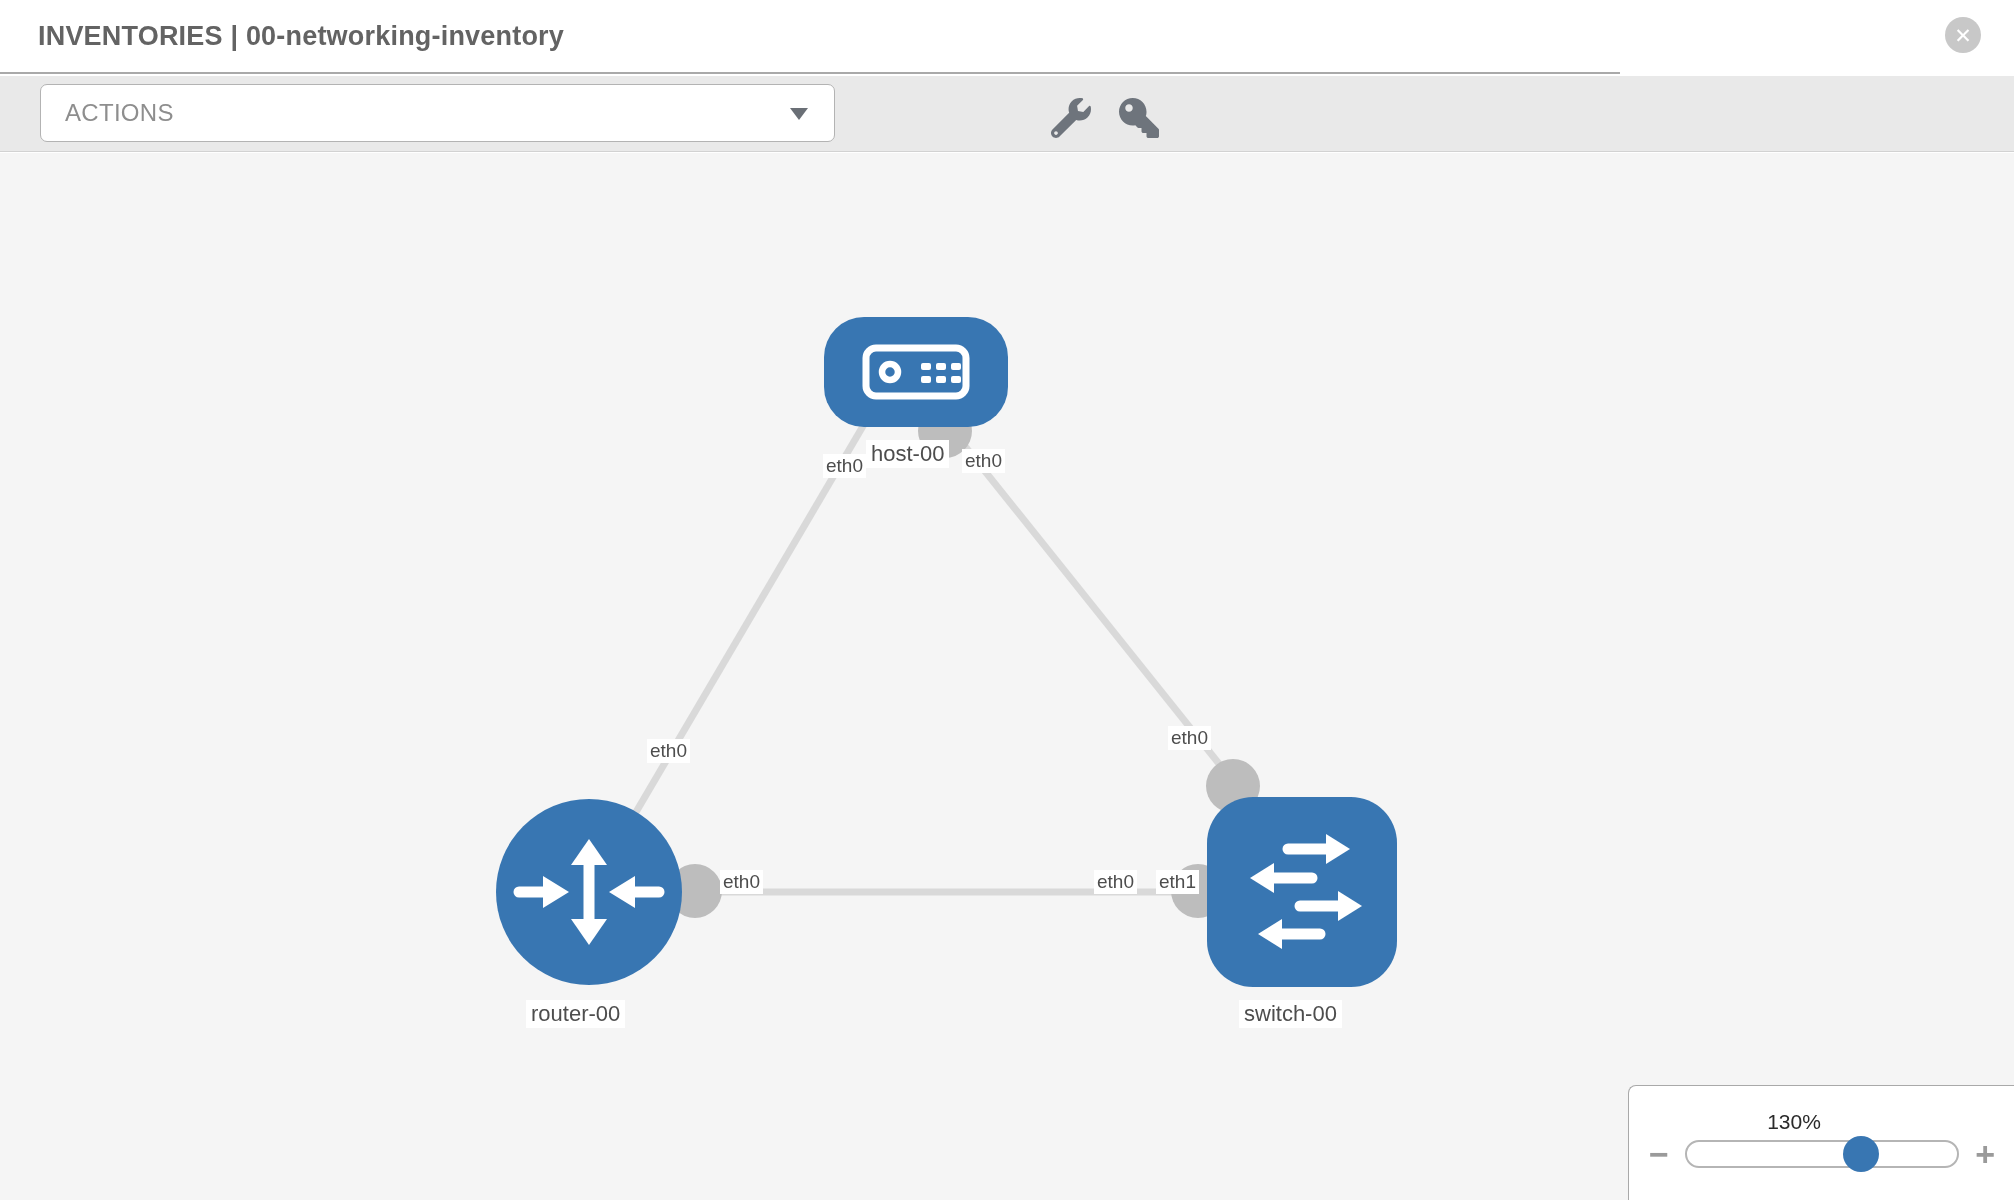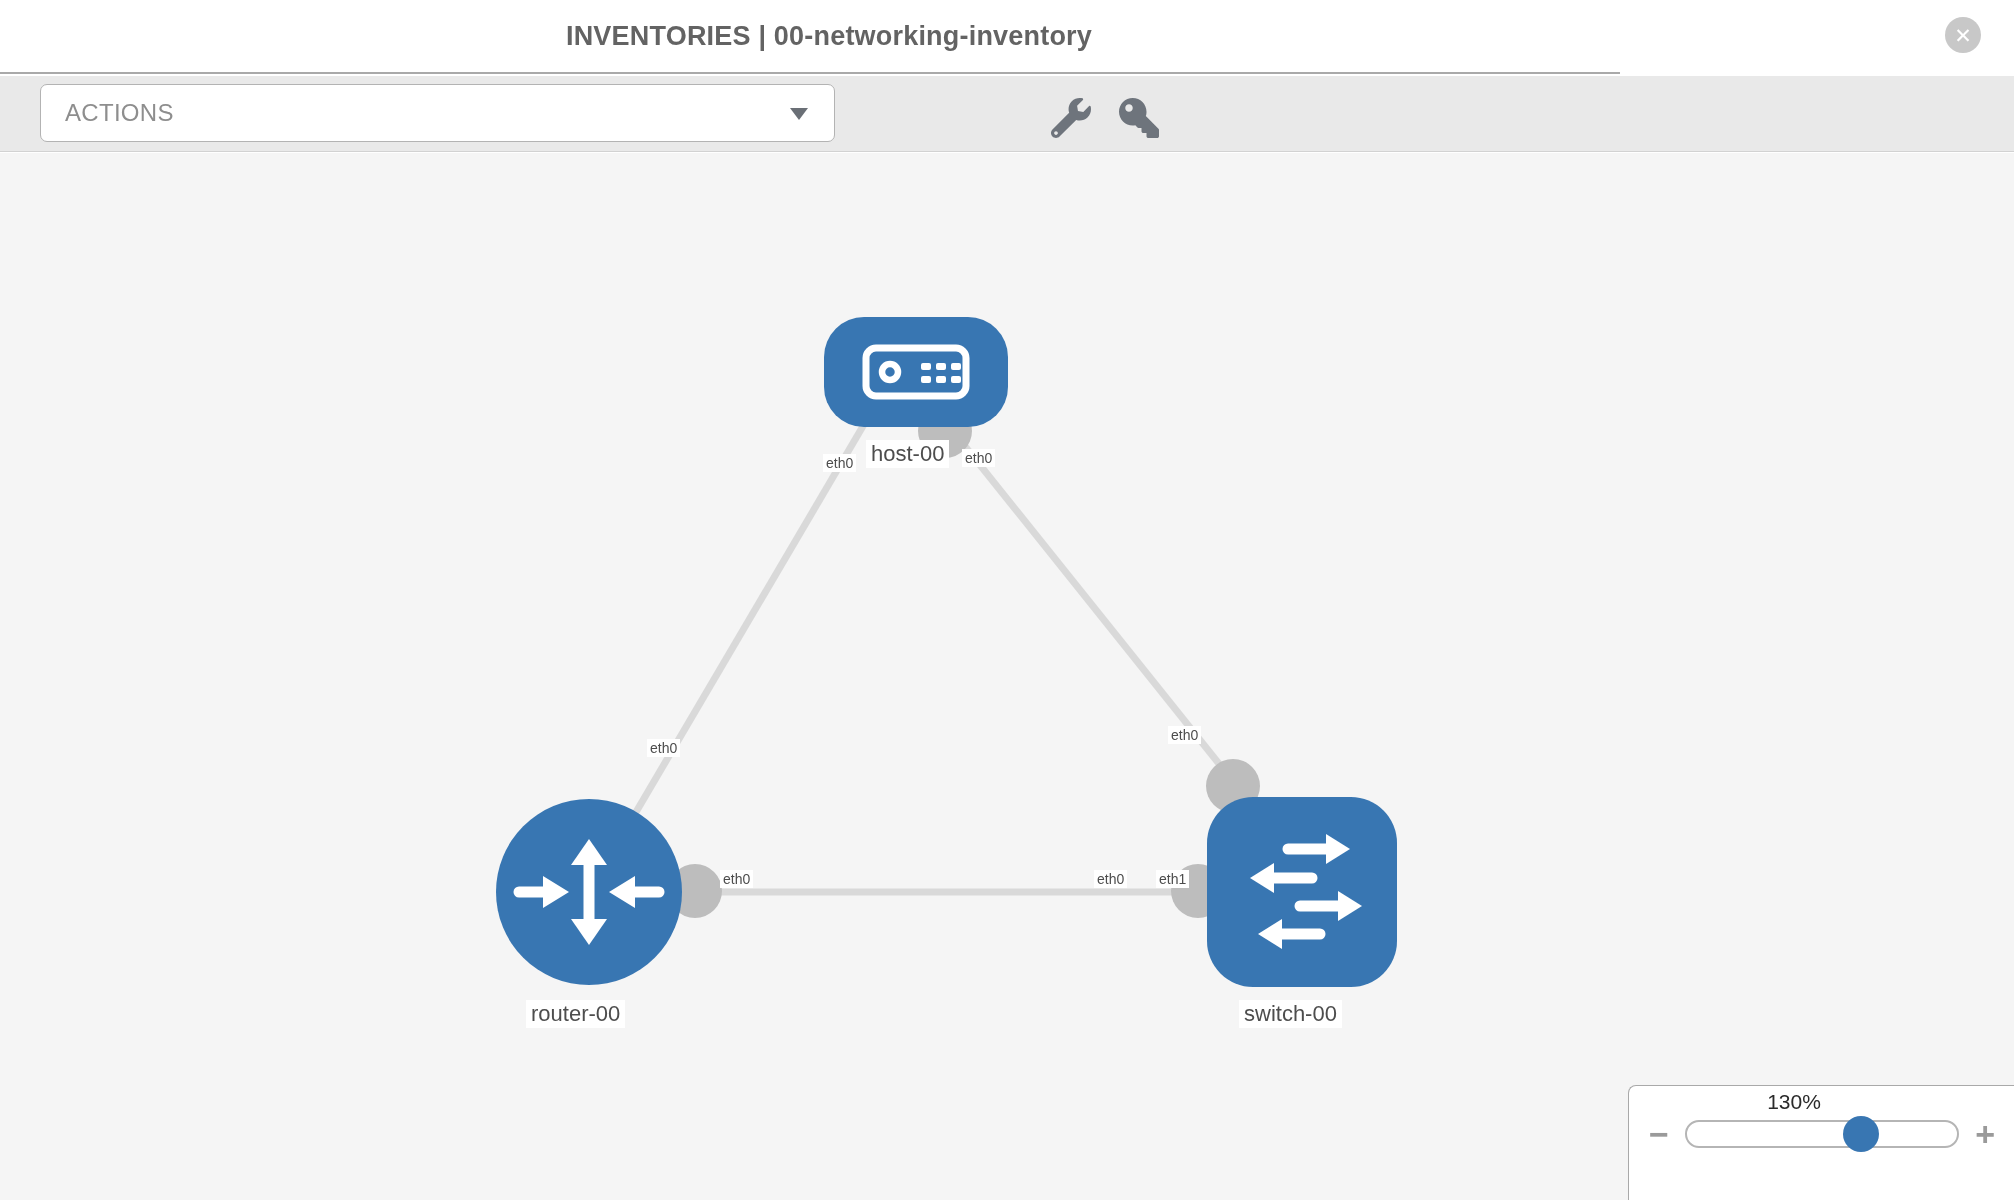--- a/index.html
+++ b/index.html
@@ -13,21 +13,21 @@
     --title-text:#636363;
     --icon-slate:#6e747c;
     --border-gray:#b3b3b3;
   }
   *{margin:0;padding:0;box-sizing:border-box;}
   html,body{width:2014px;height:1200px;overflow:hidden;}
   body{font-family:"Liberation Sans","DejaVu Sans",sans-serif;background:#fff;position:relative;}
 
   
   .header{position:absolute;left:0;top:0;width:1620px;height:74px;background:#fff;
-          border-bottom:2px solid #a9a9a9;display:flex;align-items:center;justify-content:center;}
+          border-bottom:2px solid #a9a9a9;display:flex;align-items:center;}
   .title{margin-left:38px;font-size:27px;font-weight:700;color:var(--title-text);letter-spacing:.2px;}
   .close-btn{position:absolute;left:1945px;top:17px;width:36px;height:36px;border-radius:50%;
              background:#c8c8c8;display:flex;align-items:center;justify-content:center;cursor:pointer;}
   .close-btn span{color:#fff;font-size:21px;font-weight:700;line-height:1;}
 
   
   .toolbar{position:absolute;left:0;top:76px;width:2014px;height:76px;background:var(--toolbar-bg);
            border-bottom:1px solid #d2d2d2;}
   .select-box{position:absolute;top:8px;height:58px;background:#fff;border:1px solid var(--border-gray);
               border-radius:7px;display:flex;align-items:center;padding:0 24px;cursor:pointer;}
@@ -39,27 +39,27 @@
   .tool-icon{position:absolute;top:22px;width:40px;height:40px;cursor:pointer;}
   .tool-icon svg{width:100%;height:100%;fill:var(--icon-slate);}
   .wrench{left:1051px;}
   .key{left:1119px;}
 
   
   .canvas{position:absolute;left:0;top:153px;width:2014px;height:1047px;background:var(--canvas-bg);overflow:hidden;}
   .canvas svg.topo{position:absolute;left:0;top:0;}
   .node-label{position:absolute;background:#fff;color:var(--label-text);font-size:22px;
               padding:1px 5px;white-space:nowrap;}
-  .iface-label{position:absolute;background:#fff;color:var(--label-text);font-size:14px;
+  .iface-label{position:absolute;background:#fff;color:var(--label-text);font-size:19px;
                padding:1px 3px;white-space:nowrap;}
 
   
   .zoom-panel{position:absolute;left:1628px;top:932px;width:387px;height:130px;background:#fff;
               border:1px solid #a9a9a9;border-radius:8px 0 0 0;border-right:none;}
-  .zoom-level{margin-top:4px;text-align:center;width:330px;font-size:21px;color:#2b2b2b;}
+  .zoom-level{margin-top:24px;text-align:center;width:330px;font-size:21px;color:#2b2b2b;}
   .zoom-row{display:flex;align-items:center;margin-top:6px;padding:0 20px;}
   .zoom-minus,.zoom-plus{font-size:34px;font-weight:700;color:#9a9a9a;line-height:28px;cursor:pointer;}
   .zoom-minus{margin-right:16px;}
   .zoom-plus{margin-left:16px;}
   .zoom-track{position:relative;flex:1;height:28px;background:#fff;border:2px solid #b5b5b5;border-radius:14px;cursor:pointer;}
   .zoom-handle{position:absolute;top:50%;width:36px;height:36px;margin:-18px 0 0 -18px;border-radius:50%;
                background:var(--node-blue);cursor:grab;}
 </style>
 </head>
 <body>

